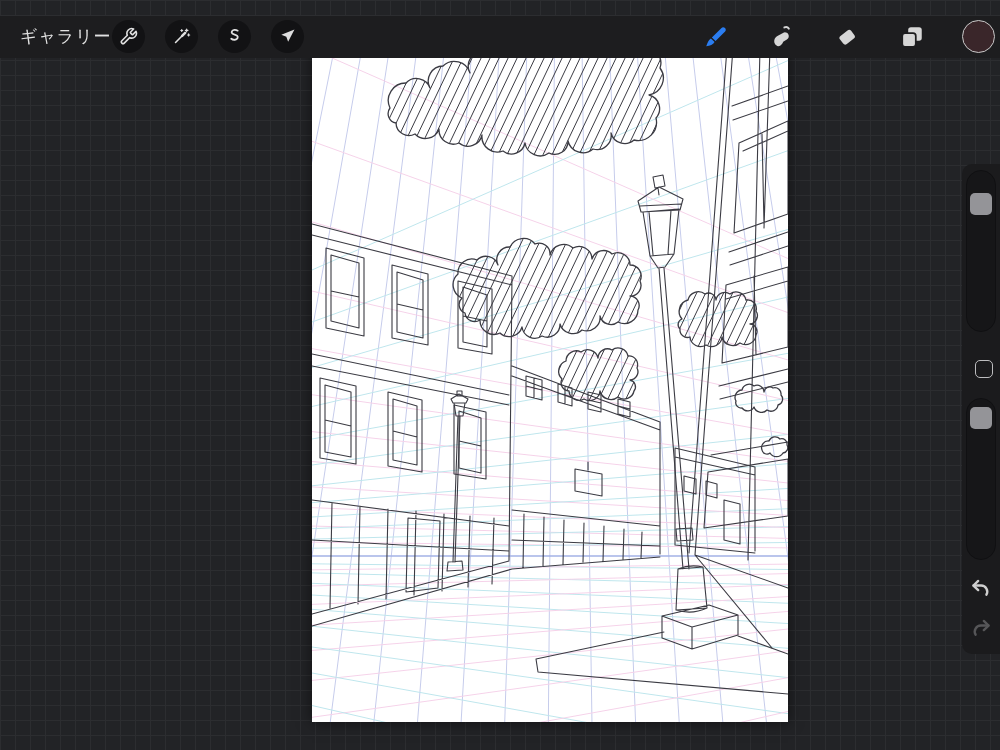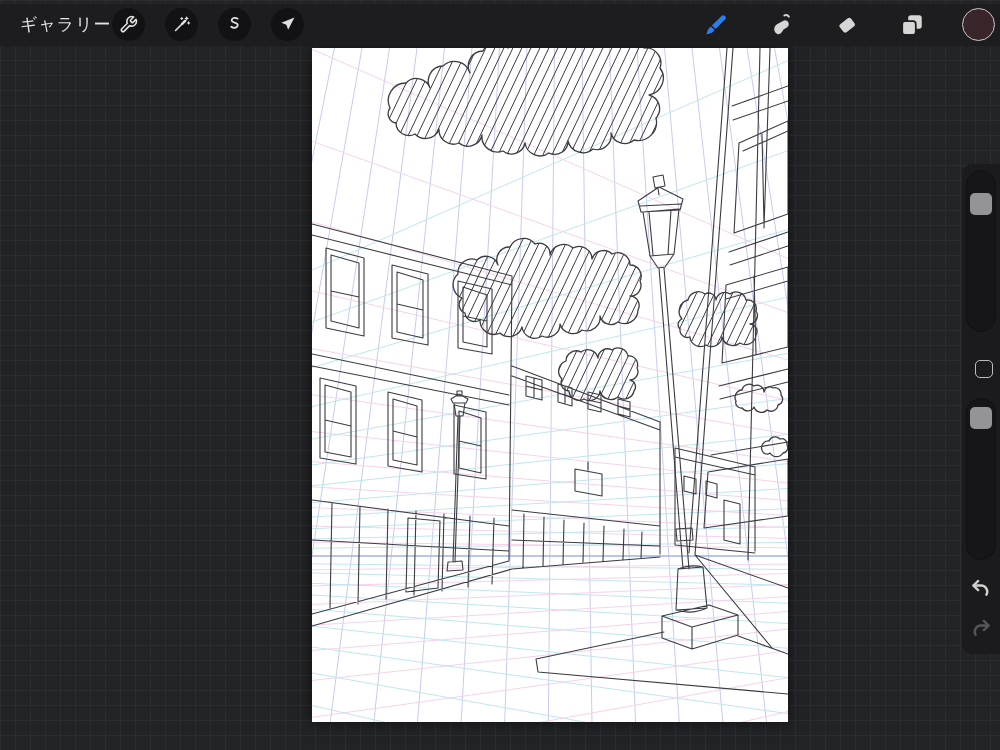--- a/index.html
+++ b/index.html
@@ -7,21 +7,21 @@
     width:1000px;height:750px;overflow:hidden;position:relative;
     font-family:"Liberation Sans","DejaVu Sans",sans-serif;
     background-color:#222326;
     background-image:
       linear-gradient(#2c2d30 1px, transparent 1px),
       linear-gradient(90deg, #2c2d30 1px, transparent 1px);
     background-size:15px 15px;
   }
   
   .topbar{
-    position:absolute;left:0;top:4px;width:1000px;height:42px;
+    position:absolute;left:0;top:16px;width:1000px;height:42px;
     background:#1d1d1f;display:flex;align-items:center;z-index:30;
   }
   .gallery-btn{
     margin-left:20px;font-size:17px;color:#e2e2e2;letter-spacing:1px;cursor:default;
     line-height:42px;
   }
   .tool-circle{
     position:absolute;top:4px;width:33px;height:33px;border-radius:50%;
     background:#121214;display:flex;align-items:center;justify-content:center;
   }

